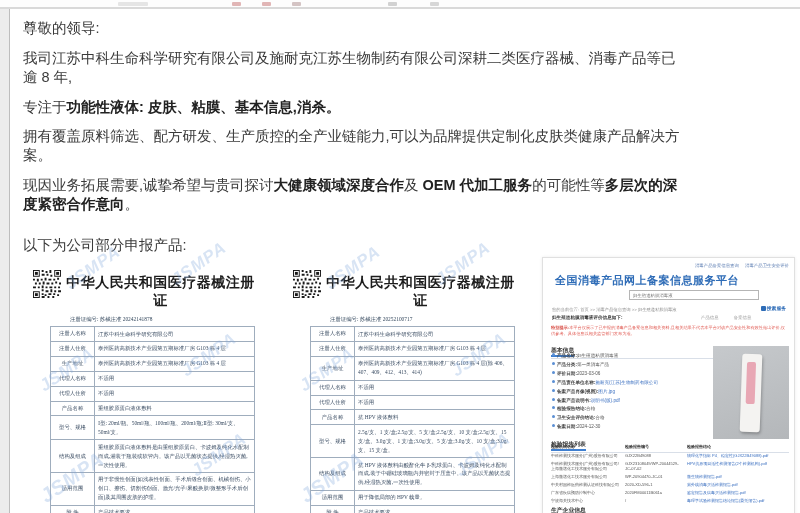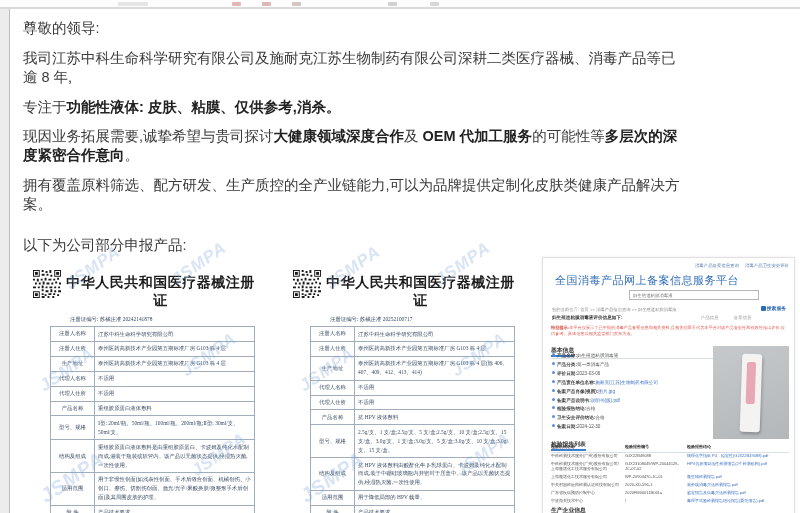--- a/index.html
+++ b/index.html
@@ -33,21 +33,21 @@
   .watermarks { position:absolute; left:0; top:240px; width:800px; height:273px; pointer-events:none; z-index:6; }
   .wm { position:absolute; font-size:17px; font-weight:bold; font-style:italic; color:rgba(125,165,220,0.30); transform:rotate(-35deg); letter-spacing:1px; font-family:"Liberation Sans", sans-serif; }
   .wm:nth-child(1){left:62px;top:18px;} .wm:nth-child(2){left:168px;top:14px;} .wm:nth-child(3){left:322px;top:18px;}
   .wm:nth-child(4){left:432px;top:14px;} .wm:nth-child(5){left:36px;top:120px;} .wm:nth-child(6){left:178px;top:105px;}
   .wm:nth-child(7){left:36px;top:226px;font-size:20px;} .wm:nth-child(8){left:188px;top:205px;} .wm:nth-child(9){left:296px;top:120px;}
   .wm:nth-child(10){left:448px;top:105px;} .wm:nth-child(11){left:296px;top:226px;font-size:20px;} .wm:nth-child(12){left:452px;top:205px;}
 
   .panel3 { position:absolute; left:542px; top:257px; width:253px; height:300px; background:#fff; border:1px solid #e0e0e0; box-shadow:0 0 3px rgba(0,0,0,.08); font-family:"Liberation Sans", sans-serif; }
   .p3-toplinks { position:absolute; right:5px; top:4px; width:118px; font-size:4.4px; color:#5c7db2; text-align:right; line-height:1.6; }
   .p3-toplinks span { margin-left:5px; }
-  .p3-title { position:absolute; left:12px; top:15px; font-size:11px; font-weight:normal; color:#2e6cb7; letter-spacing:0.5px; }
+  .p3-title { position:absolute; left:12px; top:15px; font-size:11px; font-weight:bold; color:#2e6cb7; letter-spacing:0.5px; }
   .p3-search { position:absolute; left:86px; top:32px; width:130px; height:10px; border:1px solid #b5b5b5; font-size:4.4px; color:#777; padding:0 3px; background:#fff; }
   .p3-search-btn { position:absolute; right:8px; top:47px; font-size:4.8px; font-weight:bold; color:#2e6cb7; }
   .p3-search-icon { display:inline-block; width:5px; height:5px; background:#2e6cb7; border-radius:1px; margin-right:1px; vertical-align:-1px; }
   .p3-breadcrumb { position:absolute; left:9px; top:49px; font-size:4.3px; color:#8f8f8f; }
   .p3-result { position:absolute; left:9px; top:57px; font-size:4.6px; font-weight:bold; color:#3a3a3a; }
   .p3-tabs { position:absolute; left:158px; top:57px; font-size:4.4px; color:#9a9a9a; }
   .p3-tabs span { margin-right:14px; }
   .p3-warning { position:absolute; left:8px; top:67px; width:238px; font-size:4.2px; line-height:1.5; color:#e05a52; }
   .p3-warning .wlabel { color:#d43c33; font-weight:bold; }
   .p3-section { position:absolute; left:8px; width:238px; border-bottom:1px solid #d9dfe8; padding-bottom:2px; }
@@ -96,23 +96,23 @@
   <span class="strip-mark m3"></span>
   <span class="strip-mark m4"></span>
   <span class="strip-mark m5"></span>
   <span class="strip-mark m6"></span>
 </div>
 <div class="left-gutter"></div>
 
 <div class="letter">
   <p>尊敬的领导:</p>
   <p>我司江苏中科生命科学研究有限公司及施耐克江苏生物制药有限公司深耕二类医疗器械、消毒产品等已逾 8 年,</p>
-  <p><span>专注于</span><b>功能性液体: 皮肤、粘膜、仅供参考,消杀。</b></p>
+  <p><span>专注于</span><b>功能性液体: 皮肤、粘膜、基本信息,消杀。</b></p>
+  <p>拥有覆盖原料筛选、配方研发、生产质控的全产业链能力,可以为品牌提供定制化皮肤类健康产品解决方案。</p>
   <p><span>现因业务拓展需要,诚挚希望与贵司探讨</span><b>大健康领域深度合作</b><span>及 </span><b>OEM 代加工服务</b><span>的可能性等</span><b>多层次的深度紧密合作意向</b><span>。</span></p>
-  <p>拥有覆盖原料筛选、配方研发、生产质控的全产业链能力,可以为品牌提供定制化皮肤类健康产品解决方案。</p>
   <p class="gap-top">以下为公司部分申报产品:</p>
 </div>
 
 <div class="cert cert1">
   <svg class="cert-qr" viewBox="0 0 29 29">
       <use href="#qr"></use>
     </svg>
   <div class="cert-title">中华人民共和国医疗器械注册证</div>
   <div class="cert-reg">注册证编号: 苏械注准 20242141878</div>
   <div class="cert-table">

